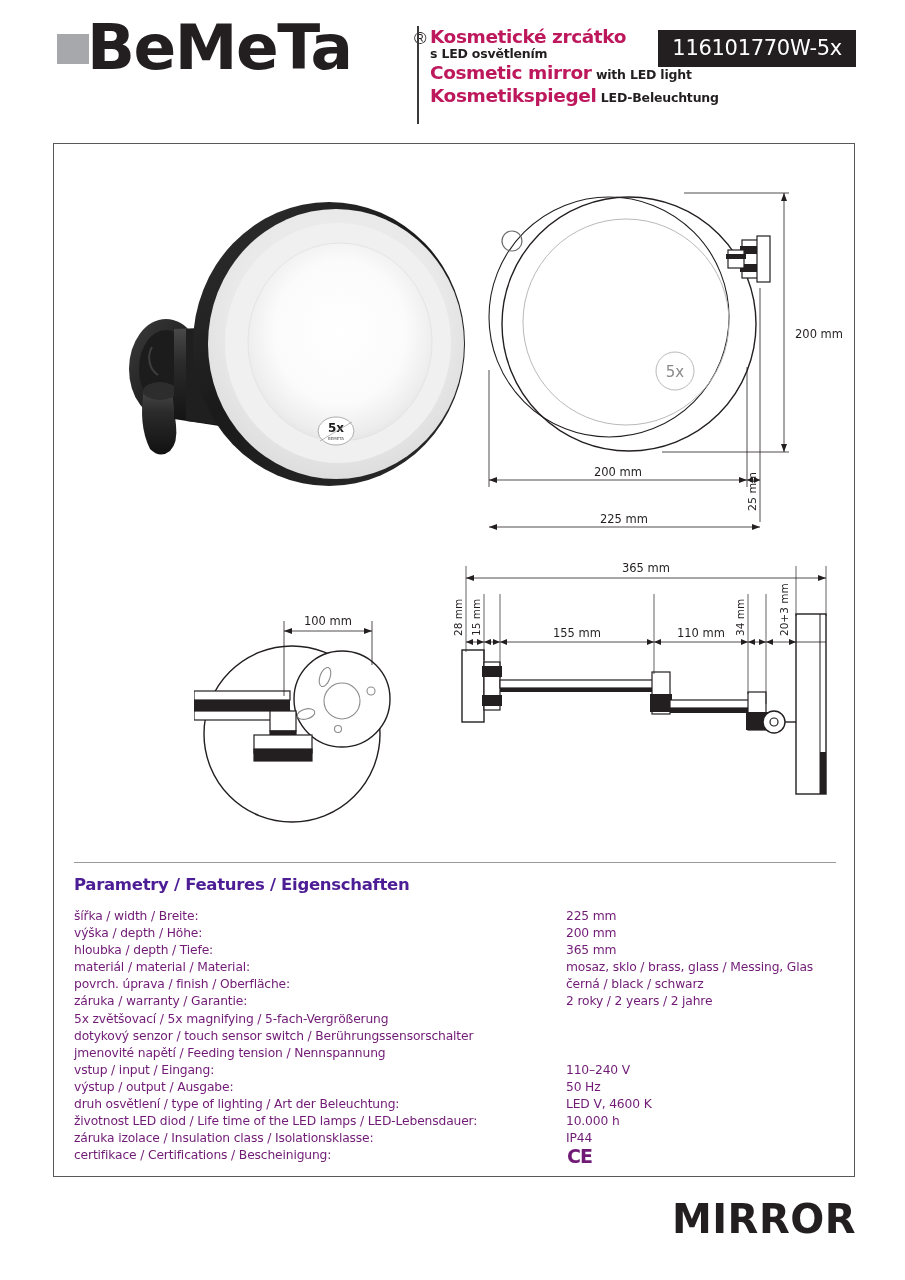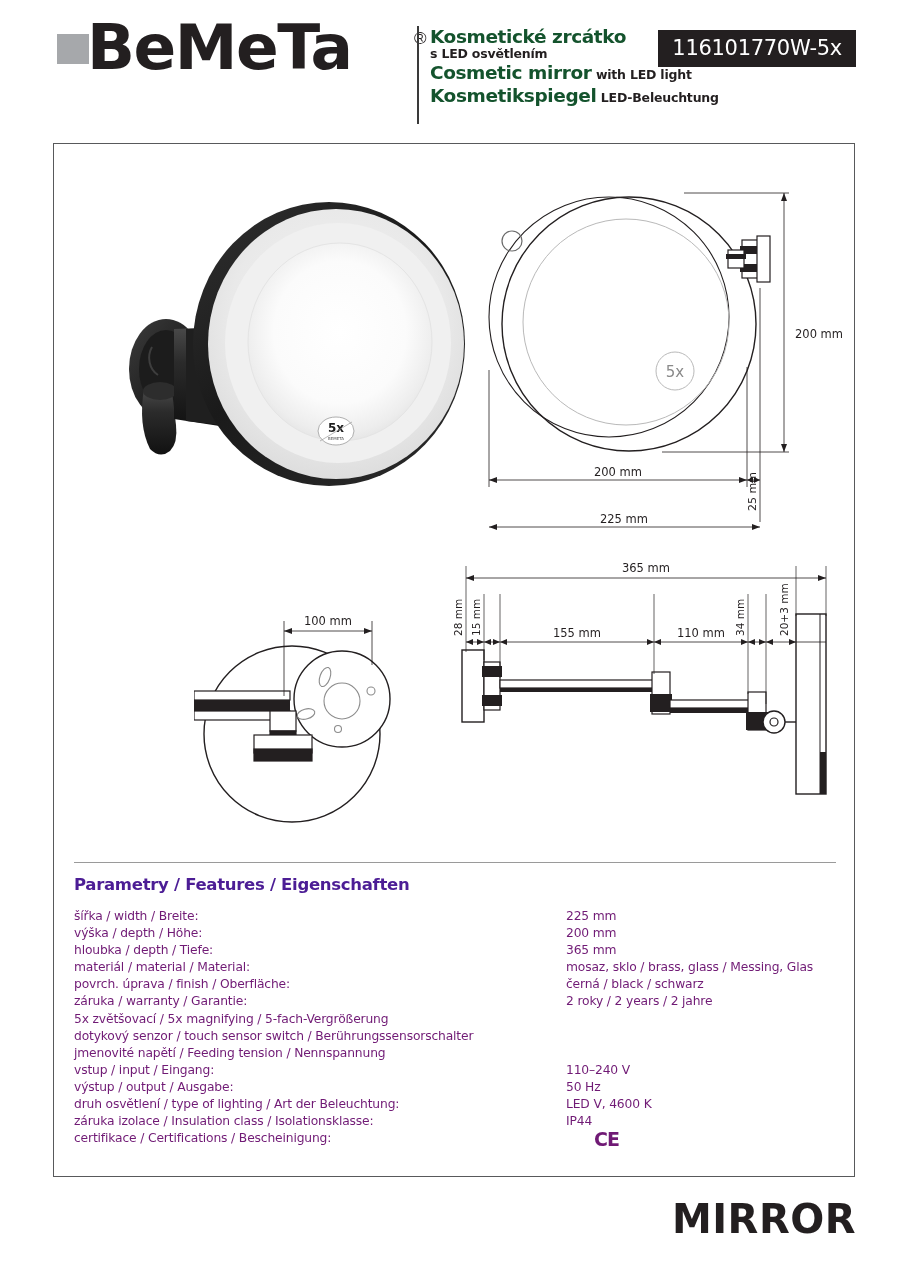--- a/index.html
+++ b/index.html
@@ -35,21 +35,21 @@
 
   .hdr-divider {
     position: absolute; left: 417px; top: 26px;
     width: 2px; height: 98px; background: #3a3a3a;
   }
 
   .title-block { position: absolute; left: 430px; top: 27px; width: 240px; }
   .t-line { line-height: 1.06; white-space: nowrap; }
   .t-main {
     font-family: "DejaVu Sans", sans-serif;
-    font-size: 18.5px; font-weight: bold; color: #14532d;
+    font-size: 18.5px; font-weight: bold; color: #be185d;
     letter-spacing: -0.4px;
   }
   .t-sub {
     font-family: "DejaVu Sans", sans-serif;
     font-size: 12.5px; font-weight: bold; color: #231f20;
     letter-spacing: -0.2px;
   }
   .t-row { margin-bottom: 1px; }
   .t-row.gap1 { margin-top: 3px; }
 
@@ -105,21 +105,21 @@
     height: 17.1px;
     font-family: "DejaVu Sans", sans-serif;
     font-size: 12.3px;
     color: #701a75;
     letter-spacing: -0.15px;
     white-space: nowrap;
   }
   .p-label { position: absolute; left: 0; top: 0; }
   .p-value { position: absolute; left: 492px; top: 0; }
   .ce-mark {
-    position: absolute; left: 520px; top: -3px;
+    position: absolute; left: 493px; top: -3px;
     font-family: "DejaVu Sans", sans-serif;
     font-size: 19px; font-weight: bold;
     letter-spacing: -1px;
   }
 
   
   .footer-word {
     position: absolute; right: 49px; top: 1196px;
     font-family: "DejaVu Sans", sans-serif;
     font-size: 40px; font-weight: bold;
@@ -454,20 +454,24 @@
       </div>
       <div class="p-row">
         <span class="p-label">výstup / output / Ausgabe:</span>
         <span class="p-value">50 Hz</span>
       </div>
       <div class="p-row">
         <span class="p-label">druh osvětlení / type of lighting / Art der Beleuchtung:</span>
         <span class="p-value">LED V, 4600 K</span>
       </div>
       <div class="p-row">
+        <span class="p-label">životnost LED diod / Life time of the LED lamps / LED-Lebensdauer:</span>
+        <span class="p-value">10.000 h</span>
+      </div>
+      <div class="p-row">
         <span class="p-label">záruka izolace / Insulation class / Isolationsklasse:</span>
         <span class="p-value">IP44</span>
       </div>
       <div class="p-row">
         <span class="p-label">certifikace / Certifications / Bescheinigung:</span>
         <span class="ce-mark">CE</span>
       </div>
     </div>
 
   </div>

